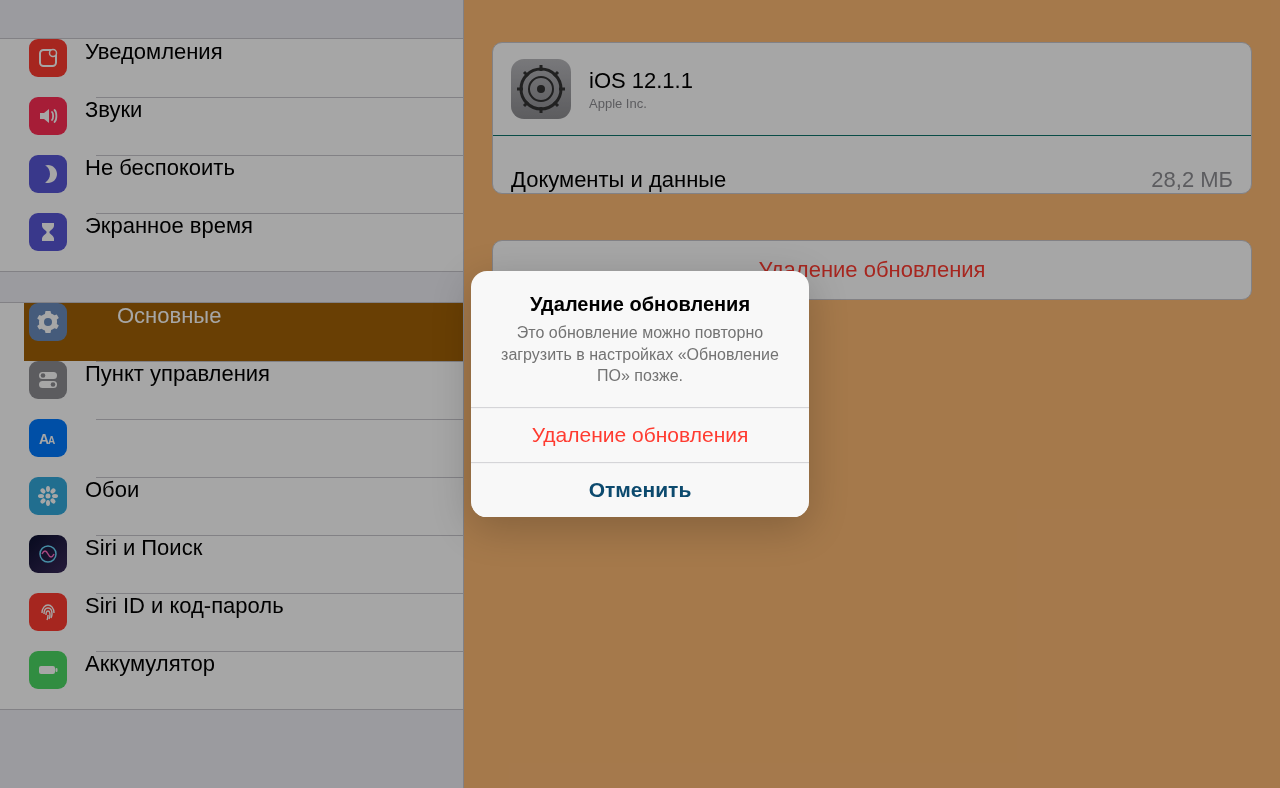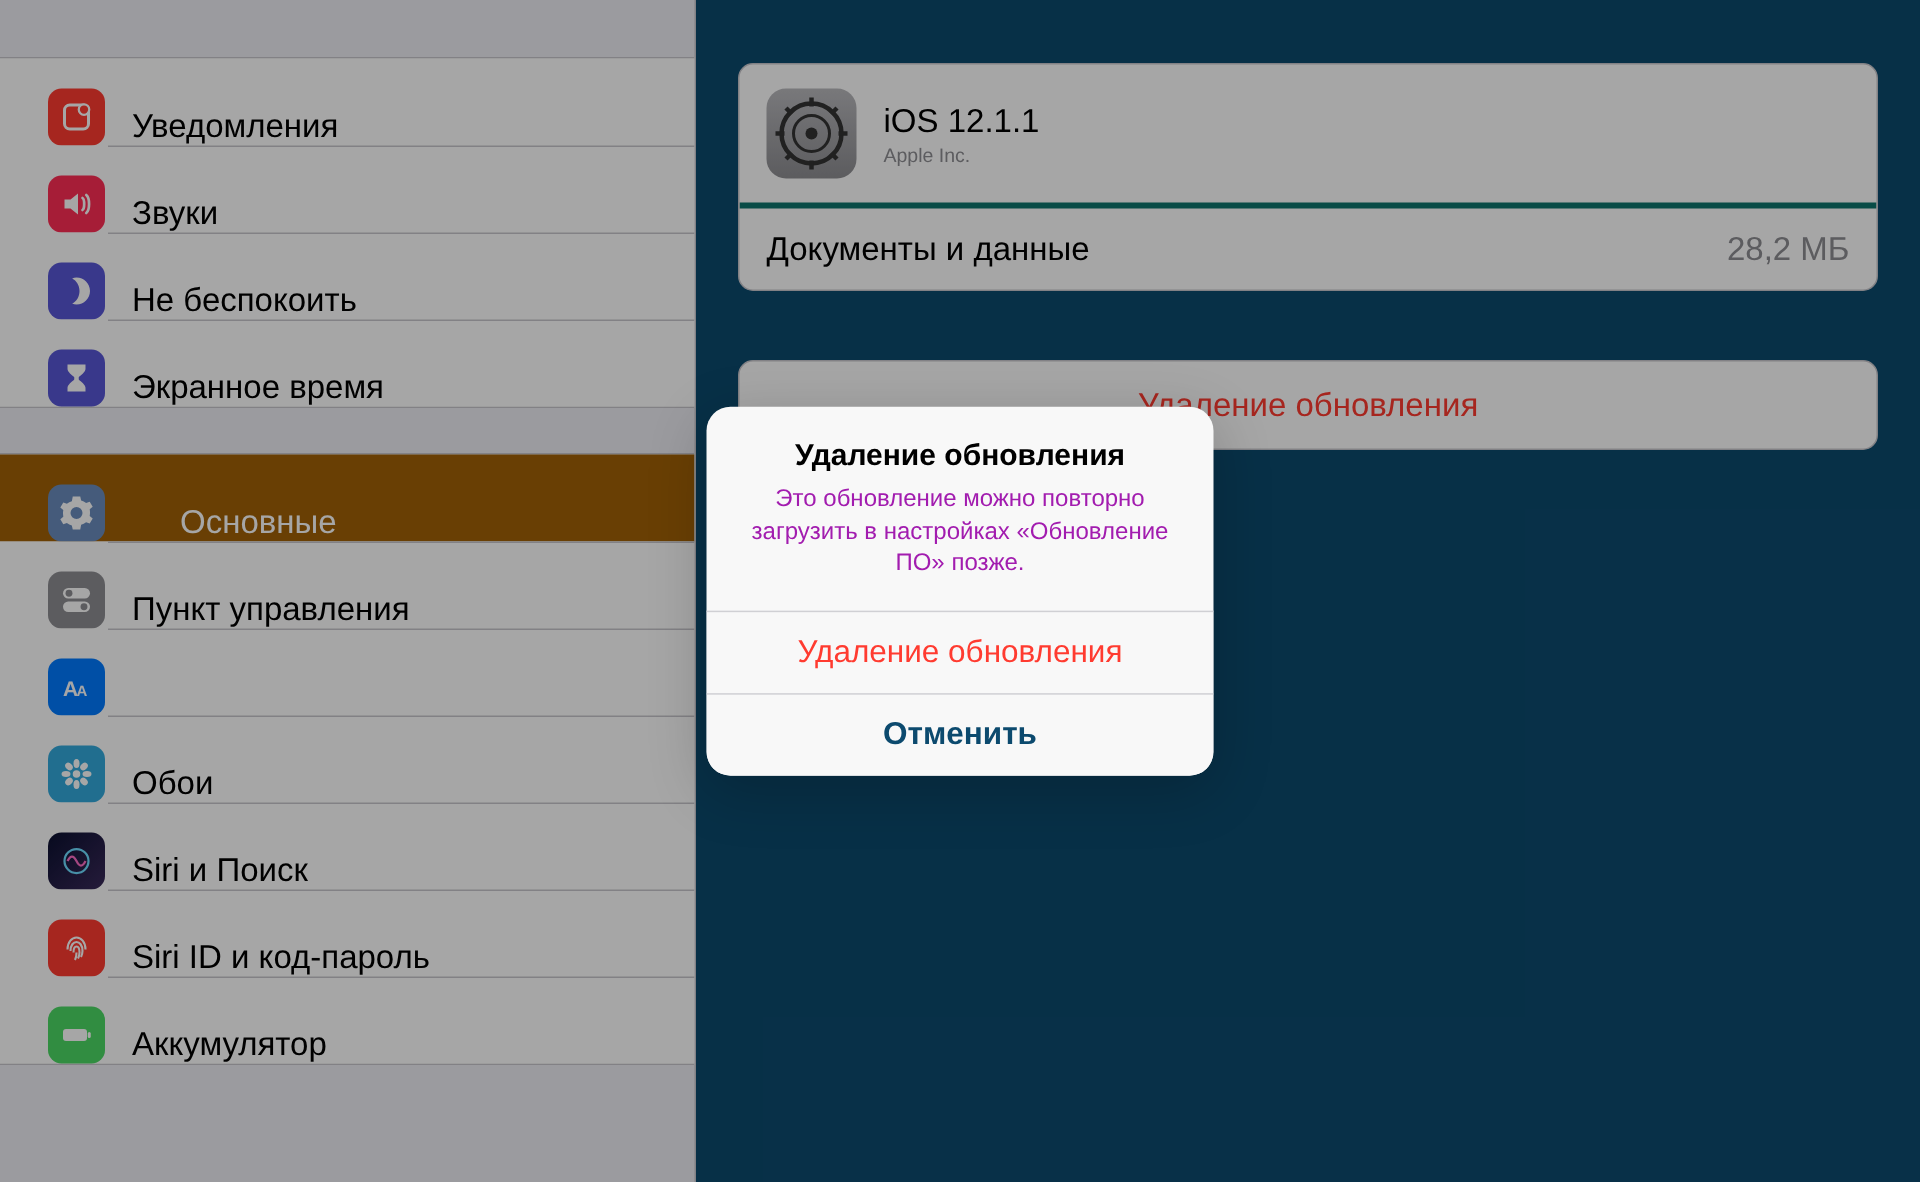--- a/index.html
+++ b/index.html
@@ -36,26 +36,27 @@
     }
     .sidebar-group.first {
       margin-top: 38px;
       border-top: 1px solid #c8c7cc;
     }
     .sidebar-gap {
       height: 30px;
     }
     .sidebar-item {
       display: flex;
-      align-items: flex-end;
+      align-items: flex-start;
       height: 58px;
-      padding-left: 32px;
+      padding-left: 5px;
       background: #ffffff;
       position: relative;
       cursor: pointer;
+      margin-left: 24px;
     }
     .sidebar-item.selected {
       background: #a16207;
       gap: 32px;
     }
     .sidebar-item.selected .sidebar-label {
       color: #ffffff;
     }
     .sidebar-item .divider {
       position: absolute;
@@ -96,21 +97,21 @@
     .ic-touchid { background: #ff3b30; }
     .ic-battery { background: #4cd964; }
     .ic-privacy { background: #007aff; }
     .sidebar-item.selected .ic-general {
       background: #6b8dbd;
     }
     
     .main {
       flex: 1;
       height: 100%;
-      background: #0c4a6e;
+      background: #fdba74;
       padding: 0;
     }
     .main-group {
       margin: 42px 28px 0 28px;
       background: #ffffff;
       border: 1px solid #c8c7cc;
       border-radius: 10px;
       overflow: hidden;
     }
     .main-group.second {
@@ -139,25 +140,25 @@
       color: #000;
       font-weight: 400;
     }
     .update-sub {
       font-size: 13px;
       color: #8e8e93;
       margin-top: 2px;
     }
     .main-row {
       display: flex;
-      align-items: center;
+      align-items: flex-end;
       justify-content: space-between;
       height: 58px;
       padding: 0 18px;
-      border-top: 4px solid #0f766e;
+      border-top: 1px solid #0f766e;
       font-size: 22px;
     }
     .row-label {
       color: #000;
     }
     .row-value {
       color: #8e8e93;
     }
     .delete-row {
       display: flex;
@@ -193,21 +194,21 @@
       text-align: center;
     }
     .alert-title {
       font-size: 20px;
       font-weight: 600;
       color: #000;
       margin-bottom: 6px;
     }
     .alert-message {
       font-size: 16px;
-      color: #a21caf;
+      color: #737373;
       line-height: 1.35;
     }
     .alert-btn {
       height: 55px;
       display: flex;
       align-items: center;
       justify-content: center;
       border-top: 1px solid #d0d0d4;
       font-size: 21px;
       cursor: pointer;

